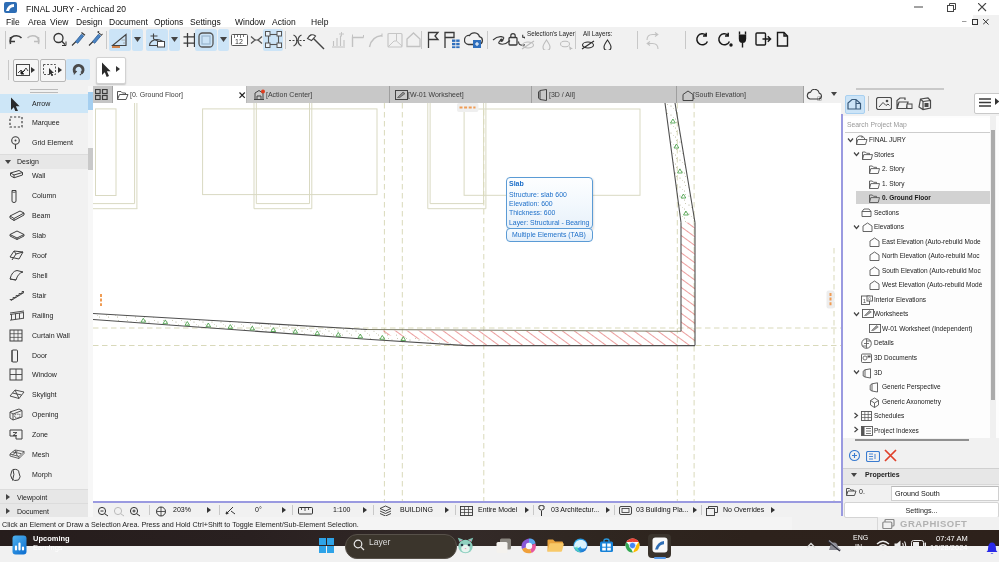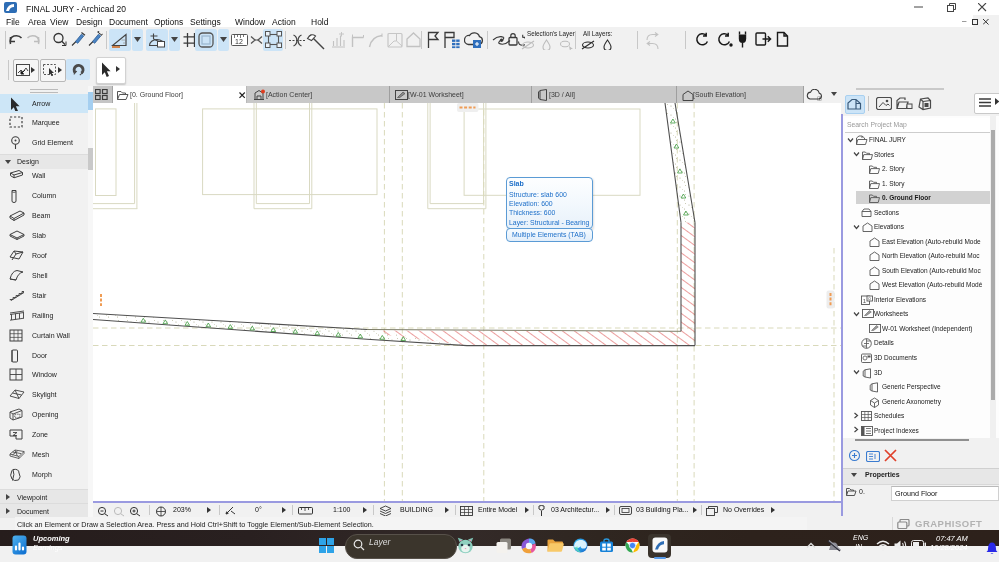--- a/index.html
+++ b/index.html
@@ -27,22 +27,22 @@
   .theader{position:absolute;left:0;width:88px;height:14px;background:#e7e7e7;font-size:7px;color:#222;border-top:1px solid #dcdcdc;}
   .theader span{position:absolute;left:17px;top:3.5px;}
   
   #canvas{left:93px;top:103px;width:748px;height:400px;background:#fff;}
   
   #navpanel{left:843px;top:90px;width:156px;height:427px;background:#f1f1f1;}
   .nrow{position:absolute;left:0;width:148px;height:14.5px;font-size:6.5px;color:#1a1a1a;white-space:nowrap;}
   .nrow span{position:absolute;top:3.5px;}
   
   #statusbar{left:93px;top:503px;width:748px;height:14px;background:#f1f1f1;}
-  #msgbar{left:15px;top:517px;width:792px;height:13px;background:#f4f4f4;font-size:7.2px;color:#1a1a1a;}
-  #taskbar{left:0;top:530px;width:999px;height:16px;background:linear-gradient(90deg,#261d1c 0%,#292020 25%,#332a28 47%,#2f2620 60%,#2d221c 75%,#2d211b 100%);font-style:italic;}
+  #msgbar{left:0;top:517px;width:792px;height:13px;background:#f4f4f4;font-size:7.2px;color:#1a1a1a;}
+  #taskbar{left:0;top:530px;width:999px;height:16px;background:linear-gradient(90deg,#261d1c 0%,#292020 25%,#332a28 47%,#2f2620 60%,#2d221c 75%,#2d211b 100%);}
   .white{color:#fff;}
 </style>
 </head>
 <body>
   <div id="titlebar" class="abs">
     <svg class="abs" style="left:4px;top:2px" width="13" height="11" viewBox="0 0 13 11">
       <rect x="0" y="0" width="13" height="11" rx="2" fill="#2d6db5"></rect>
       <path d="M2 9 Q4 2 10 2 L10 5 Q6 5 5 9 Z" fill="#fff"></path>
     </svg>
     <svg class="abs" style="left:914px;top:6px" width="14" height="4">
@@ -60,21 +60,21 @@
   <div id="menubar" class="abs">
     <span class="menu" style="left:6px">File</span>
     <span class="menu" style="left:28px">Area</span>
     <span class="menu" style="left:50px">View</span>
     <span class="menu" style="left:76px">Design</span>
     <span class="menu" style="left:109px">Document</span>
     <span class="menu" style="left:154px">Options</span>
     <span class="menu" style="left:190px">Settings</span>
     <span class="menu" style="left:235px">Window</span>
     <span class="menu" style="left:272px">Action</span>
-    <span class="menu" style="left:311px">Hold</span>
+    <span class="menu" style="left:311px">Help</span>
     <span class="abs" style="left:962px;top:1px;font-size:8px;color:#333">–</span>
     <svg class="abs" style="left:972px;top:3.5px" width="6" height="6">
       <rect x="0.5" y="0.5" width="5" height="5" fill="none" stroke="#333"></rect>
     </svg>
     <svg class="abs" style="left:983px;top:3.5px" width="6" height="6">
       <path d="M0 0 L5.5 5.5 M5.5 0 L0 5.5" stroke="#333" stroke-width="1"></path>
     </svg>
   </div>
   <div id="toolbar1" class="abs">
     <div class="vsep" style="left:5px;top:4px;height:18px"></div>
@@ -757,21 +757,22 @@
     <div class="abs" style="left:0;top:378px;width:156px;height:15px;background:#e7e7e7;border-top:1px solid #d0d0d0;border-bottom:1px solid #d8d8d8"></div>
     <svg class="abs" style="left:8px;top:383px" width="7" height="5">
       <path d="M0 0 L6 0 L3 4 Z" fill="#444"></path>
     </svg>
     <div class="abs" style="left:22px;top:381px;font-size:7px;font-weight:bold;color:#222">Properties</div>
     <svg class="abs" style="left:3px;top:397px" width="11" height="9">
       <path d="M0.5 8.5 L0.5 1.5 L3.5 1.5 L5 3 L7.5 3 L7.5 4 M0.5 8.5 L2 4 L10 4 L8.5 8.5 Z" fill="none" stroke="#555"></path>
     </svg>
     <div class="abs" style="left:16px;top:398px;font-size:7px;color:#222">0.</div>
     <div class="abs" style="left:48px;top:395.5px;width:106px;height:13px;background:#fff;border:1px solid #d0d0d0;border-top:1px solid #b9b9b9"></div>
-    <div class="abs" style="left:52px;top:398.5px;font-size:7.2px;color:#111">Ground Floor</div>
+    <div class="abs" style="left:52px;top:398.5px;font-size:7.2px;color:#111">Ground South</div>
+    <div class="abs" style="left:1px;top:412px;width:153px;height:14px;background:#fff;border:1px solid #d4d4d4;border-radius:2px;text-align:center;font-size:7.2px;color:#222"><span style="position:relative;top:3px">Settings...</span></div>
   </div>
 
   <div id="statusbar" class="abs">
     <svg class="abs" style="left:4px;top:2.5px" width="13" height="11">
       <circle cx="5" cy="5" r="3.6" fill="none" stroke="#333" stroke-width="1"></circle>
       <path d="M3.5 5 H6.5 M7.8 7.8 L11 10" stroke="#333" stroke-width="1"></path>
     </svg>
     <svg class="abs" style="left:20px;top:2.5px" width="13" height="11">
       <circle cx="5" cy="5" r="3.6" fill="none" stroke="#bbb" stroke-width="1"></circle>
       <path d="M7.8 7.8 L11 10" stroke="#bbb" stroke-width="1"></path>

